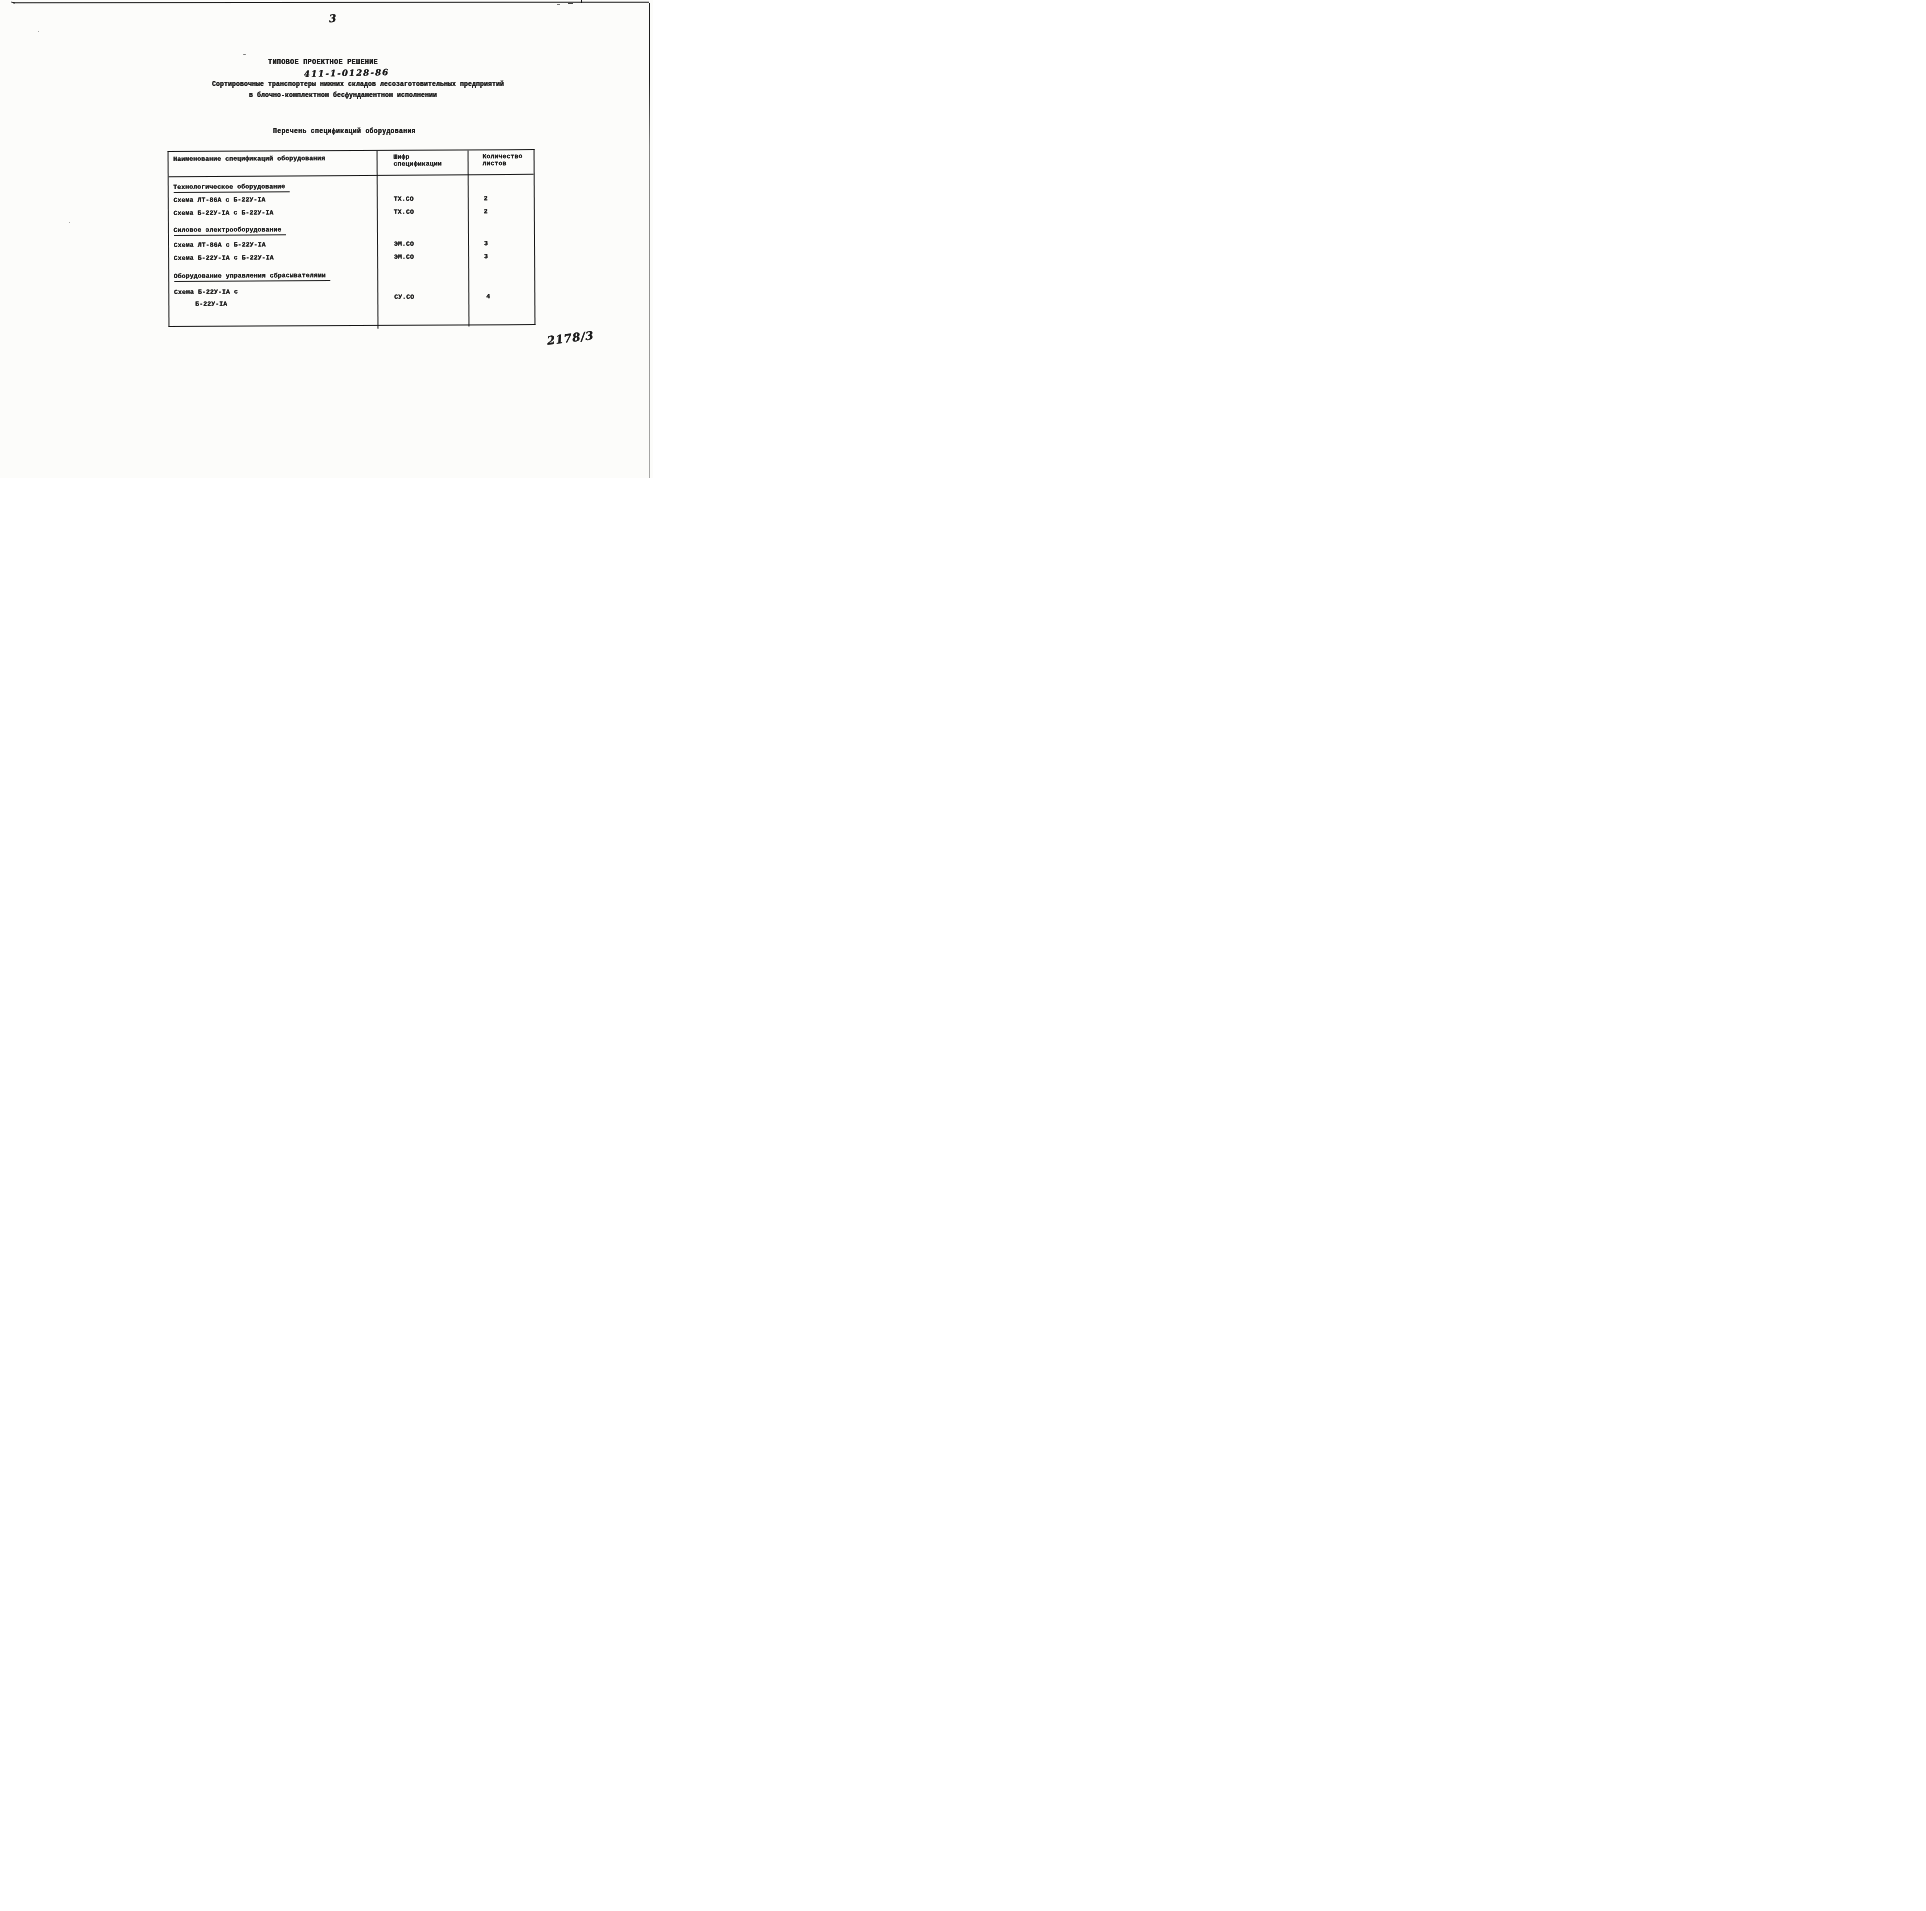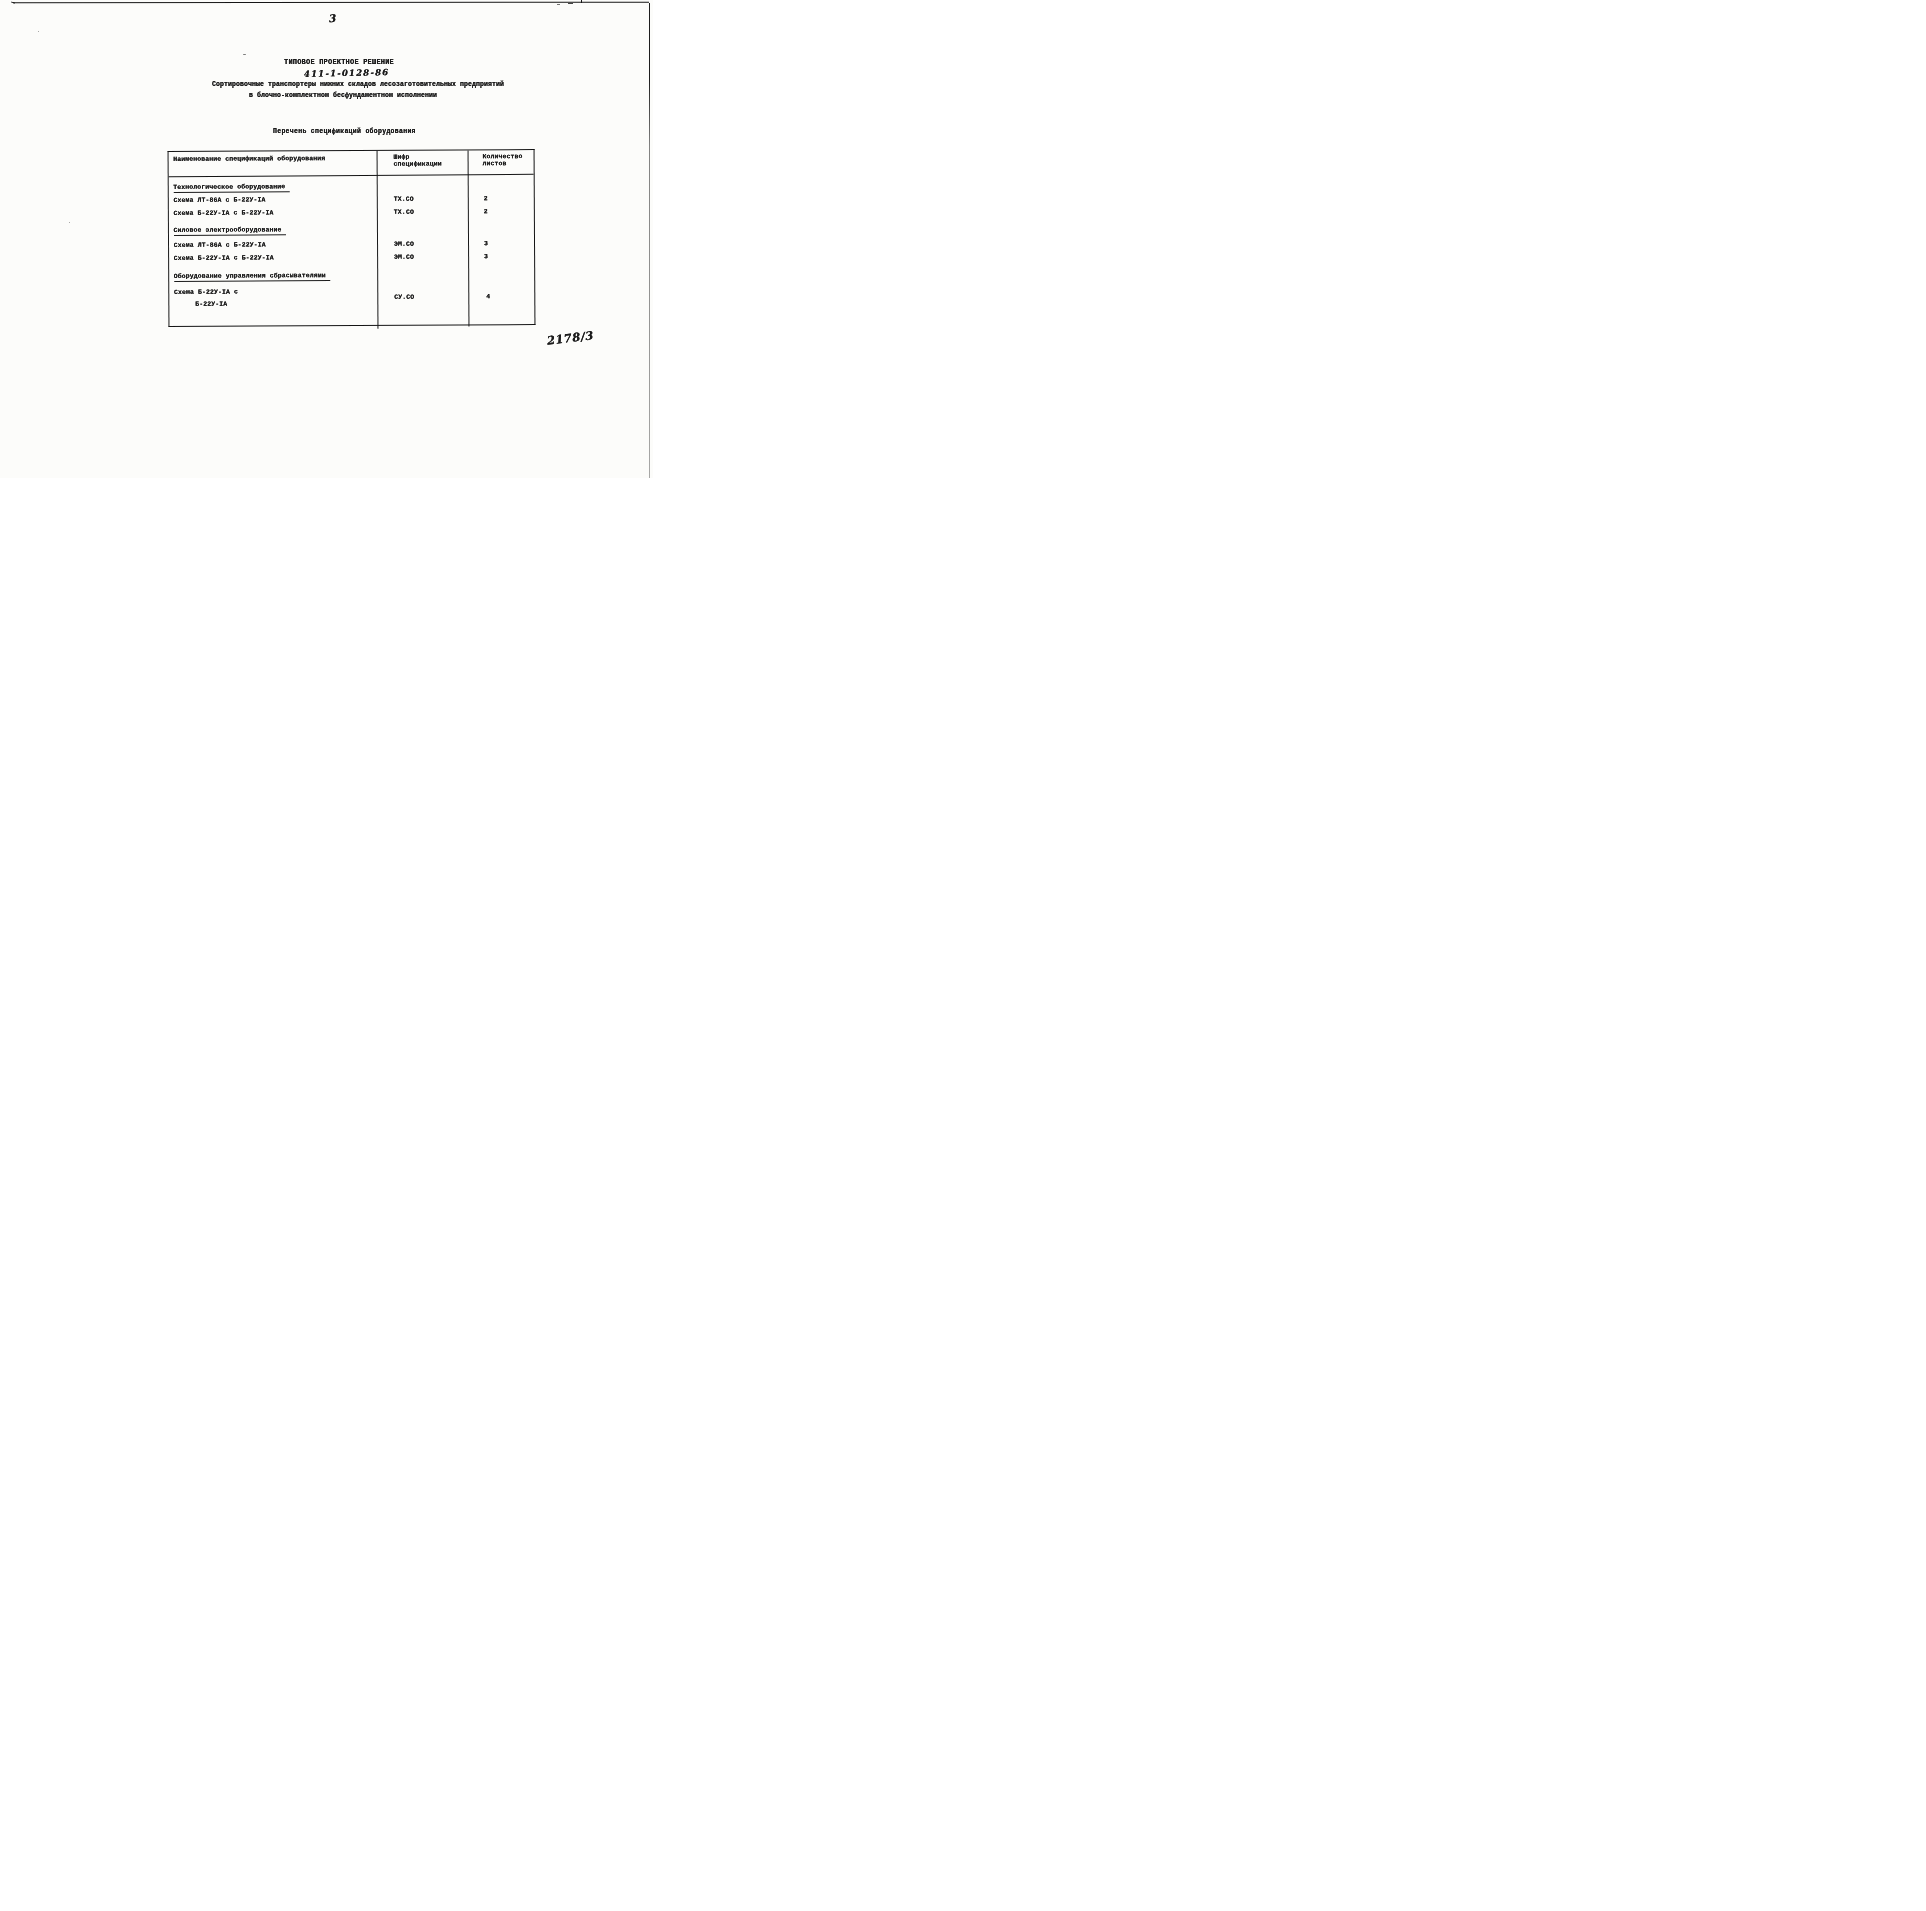--- a/index.html
+++ b/index.html
@@ -41,21 +41,21 @@
               background:linear-gradient(to bottom,#1d1d1d 0 16%, rgba(29,29,29,.55) 30%, rgba(29,29,29,.38));"></div>
   <div class="line" style="left:581px; top:0; width:0.8px; height:3.1px;"></div>
   <div class="line" style="left:568px; top:3.1px; width:5.4px; height:0.8px; opacity:.8;"></div>
   <div class="line" style="left:557px; top:3.5px; width:3.1px; height:0.8px; opacity:.6;"></div>
   <div class="speck" style="left:38px; top:31px; width:0.8px; height:1.2px;"></div>
   <div class="speck" style="left:243px; top:54px; width:2.7px; height:0.8px;"></div>
   <div class="speck" style="left:69px; top:222px; width:0.8px; height:1.2px;"></div>
 
   <div class="t hand" style="left:329px; top:11.6px; font-size:10.4px; transform:rotate(-4deg);">3</div>
 
-  <div class="t" style="left:284px; top:58px; font-size:7px; letter-spacing:0.2px;">ТИПОВОЕ ПРОЕКТНОЕ РЕШЕНИЕ</div>
+  <div class="t" style="left:268px; top:58px; font-size:7px; letter-spacing:0.2px;">ТИПОВОЕ ПРОЕКТНОЕ РЕШЕНИЕ</div>
 
   <div class="t hand" style="left:304px; top:68px; font-size:8.5px; letter-spacing:1.2px; transform:rotate(-1.2deg);">411-1-0128-86</div>
 
   <div class="t" style="left:212px; top:81px;">Сортировочные транспортеры нижних складов лесозаготовительных предприятий</div>
   <div class="t" style="left:249px; top:92px;">в блочно-комплектном бесфундаментном исполнении</div>
 
   <div class="t" style="left:273px; top:128px; letter-spacing:0.3px;">Перечень спецификаций оборудования</div>
 
   <div class="tbl">
 

